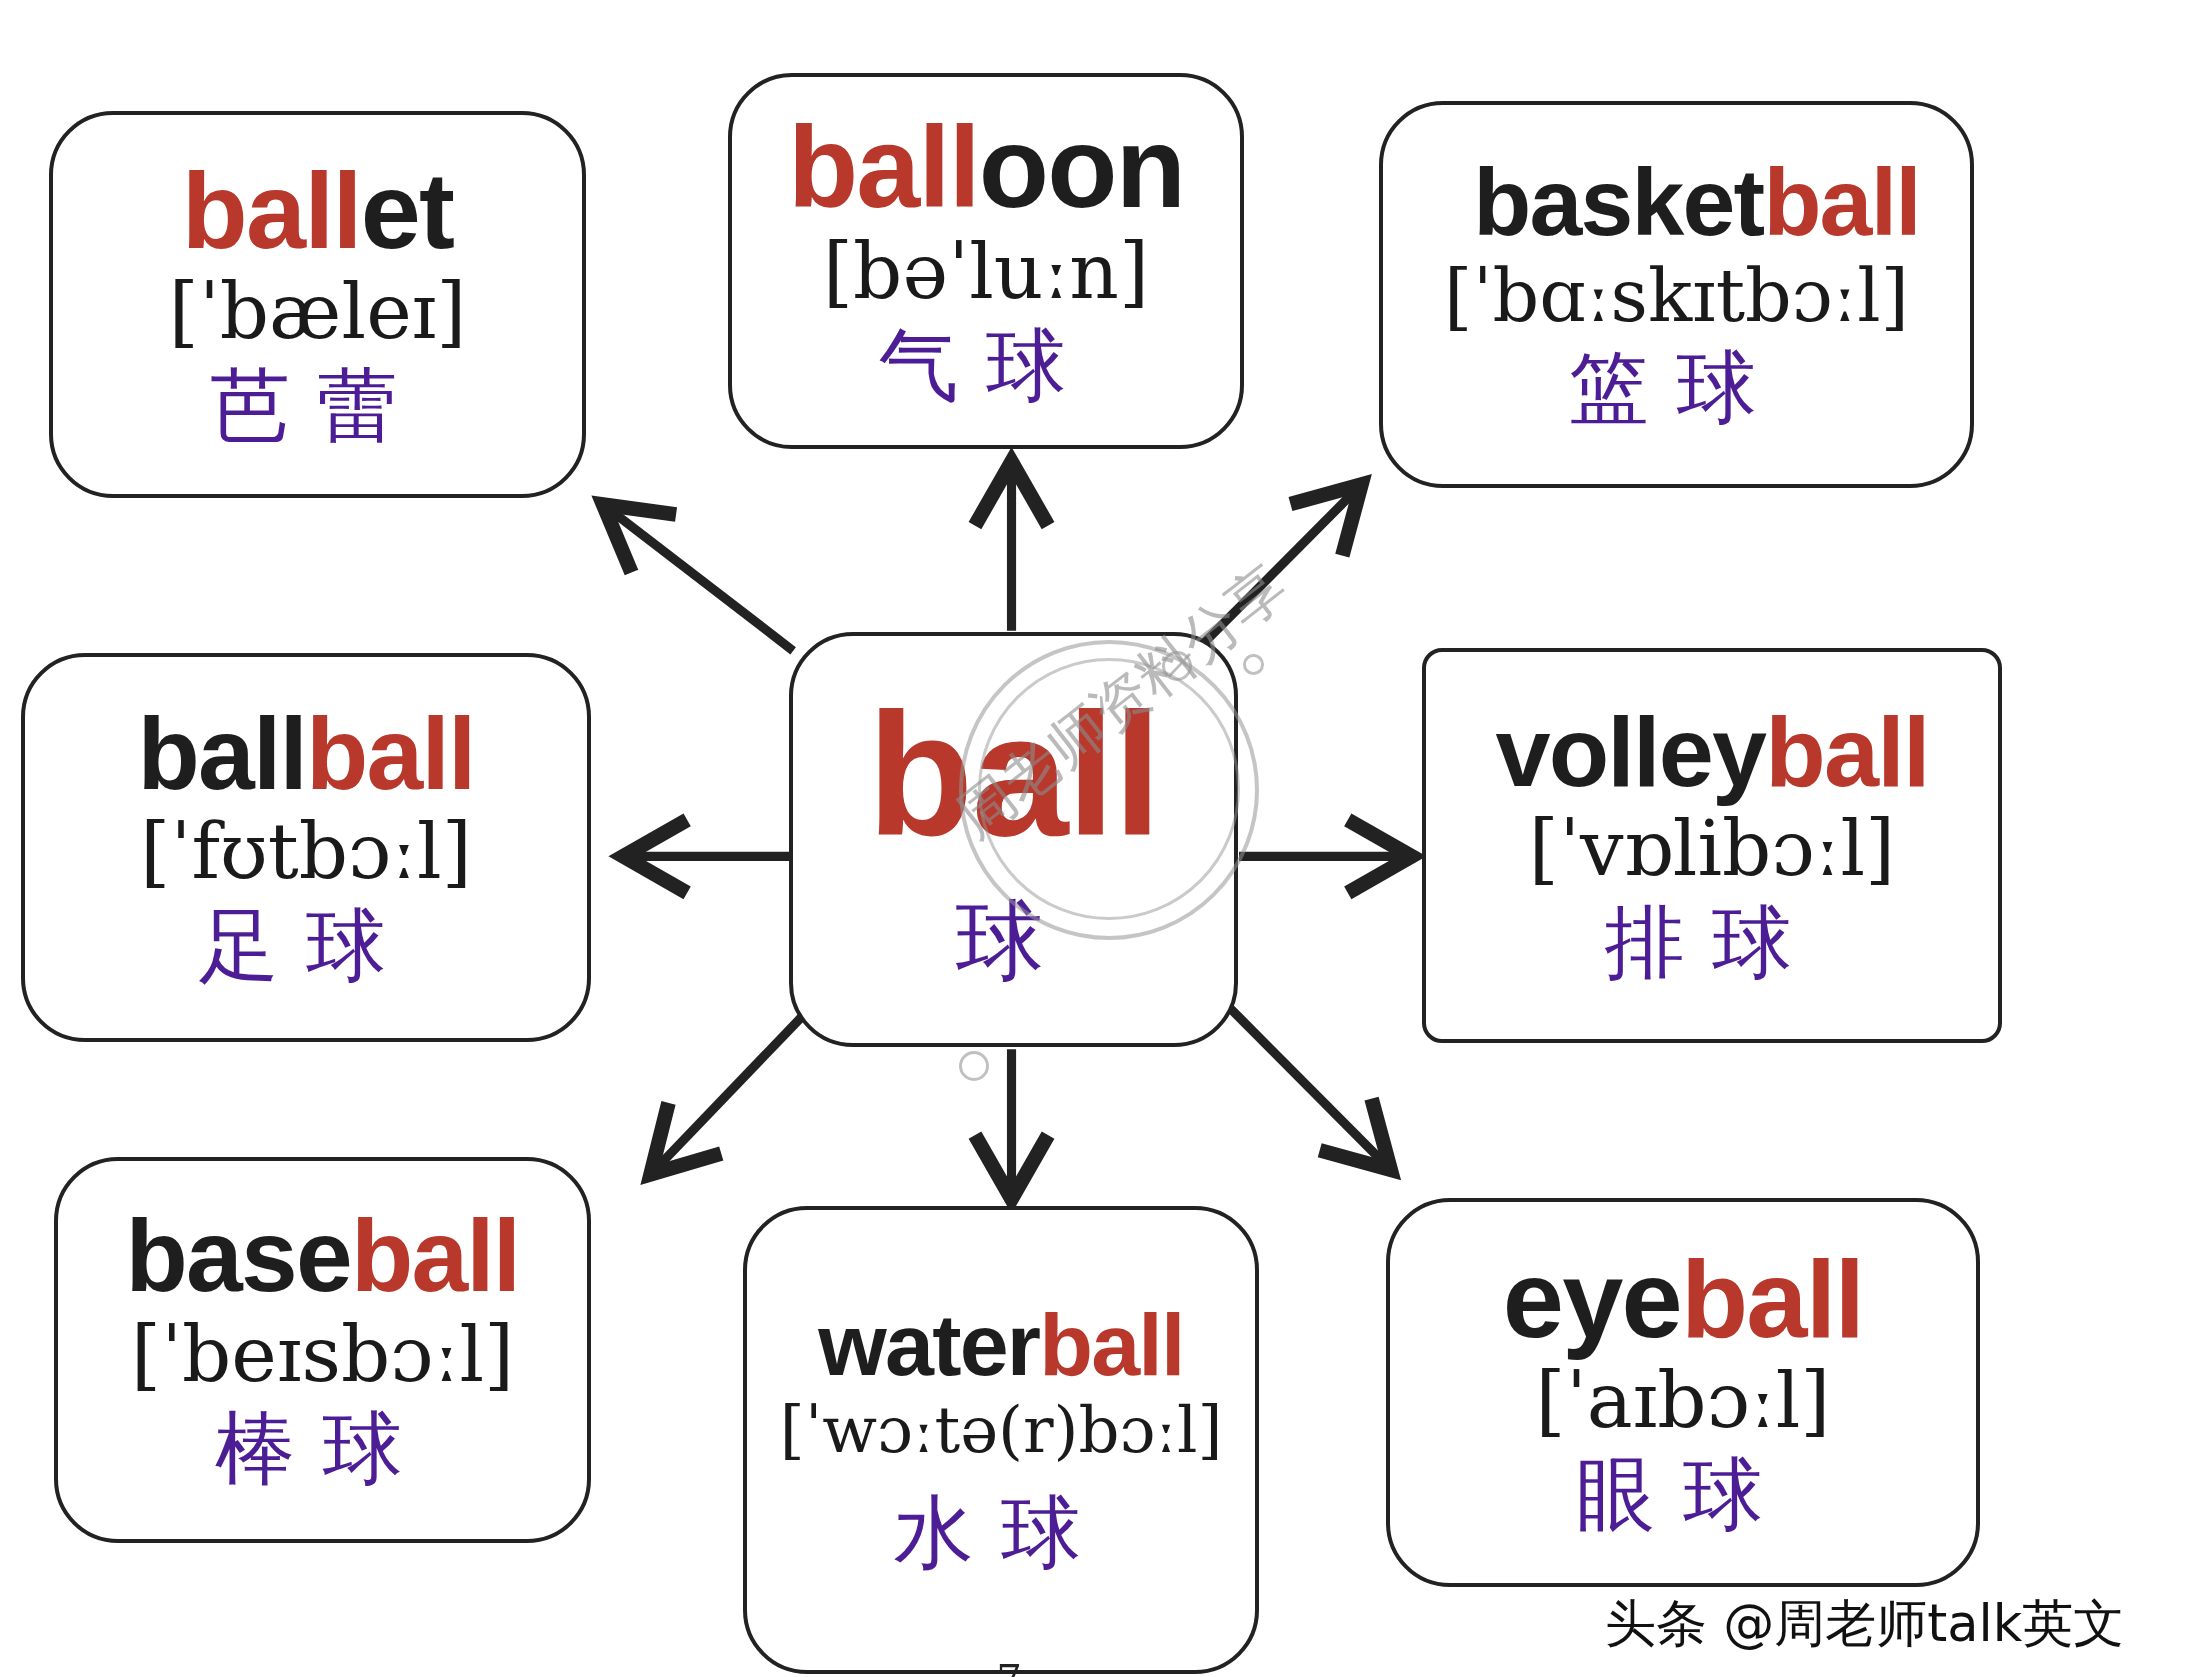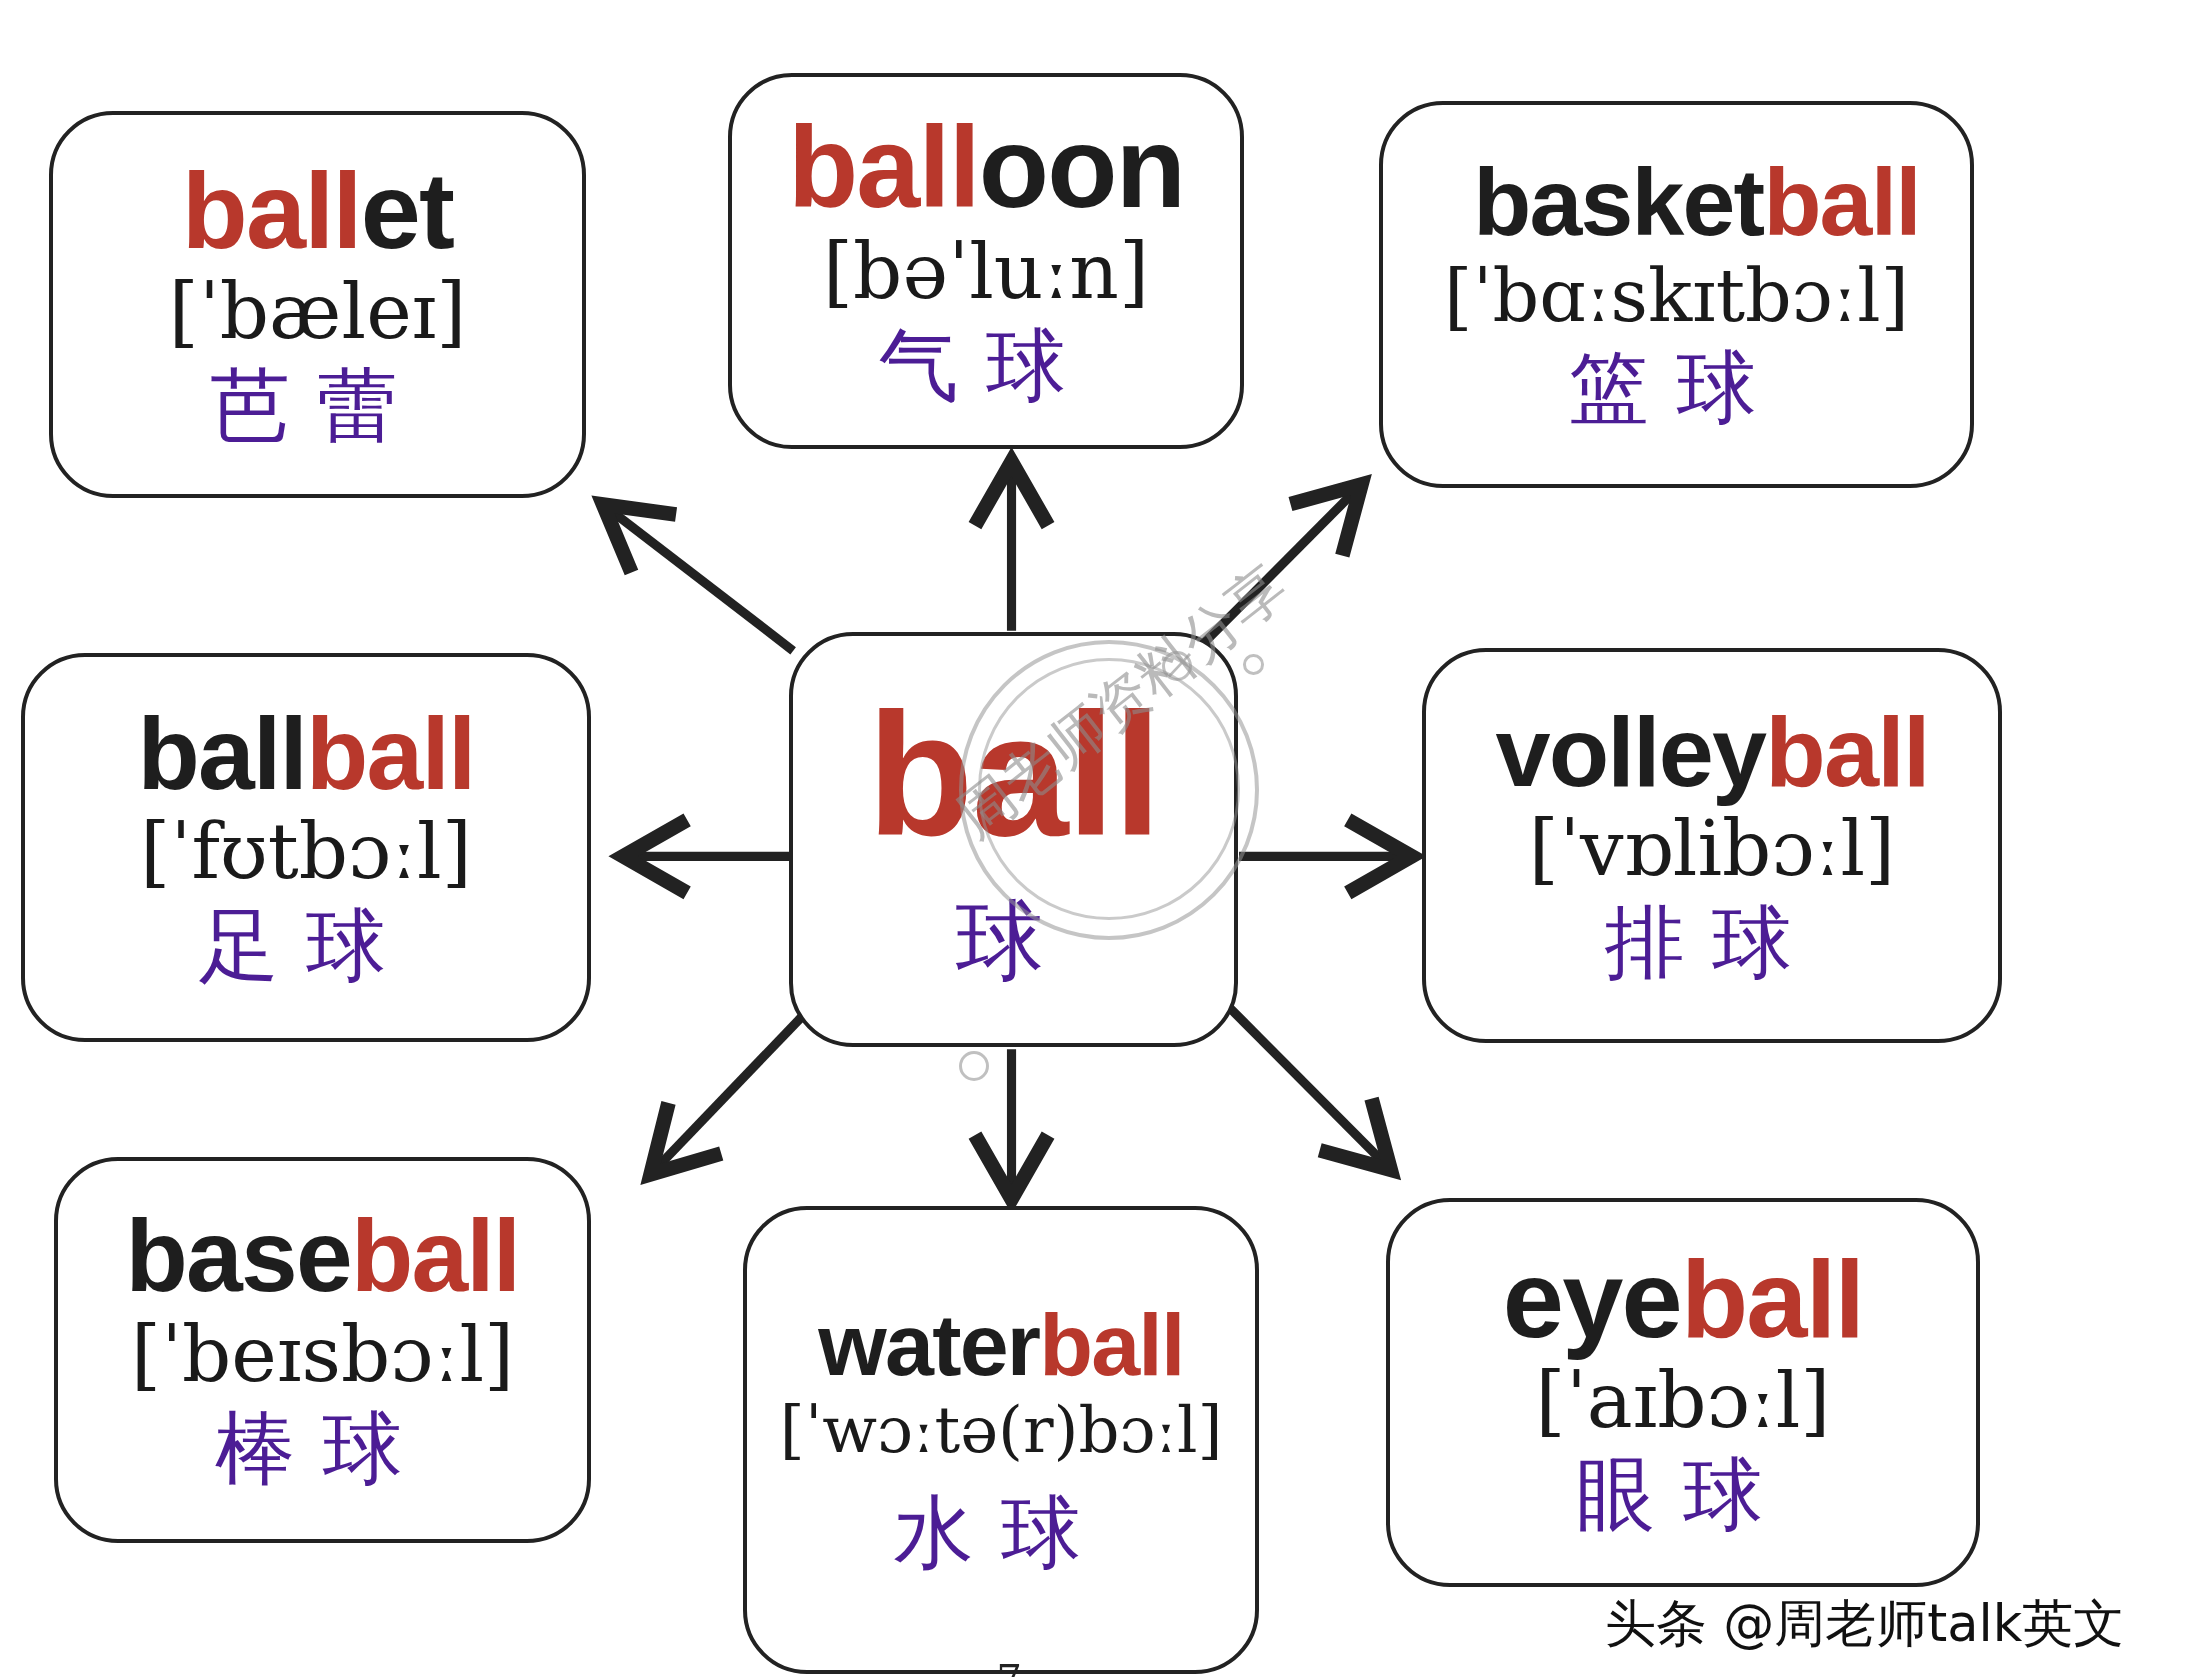--- a/index.html
+++ b/index.html
@@ -63,21 +63,21 @@
   <div class="word" style="font-size:102px;"><span>ball</span><span class="red">ball</span></div>
   <div class="ipa">[ˈfʊtbɔːl]</div>
   <div class="zh">足球</div>
 </div>
 
 <div class="box center" style="left:789px;top:632px;width:449px;height:415px;">
   <div class="word">ball</div>
   <div class="zh">球</div>
 </div>
 
-<div class="box" style="left:1422px;top:648px;width:580px;height:395px;">
+<div class="box" style="left:1422px;top:648px;width:580px;height:395px;border-radius:20px;">
   <div class="word" style="font-size:99px;"><span>volley</span><span class="red">ball</span></div>
   <div class="ipa">[ˈvɒlibɔːl]</div>
   <div class="zh">排球</div>
 </div>
 
 <div class="box" style="left:54px;top:1157px;width:537px;height:386px;">
   <div class="word" style="font-size:102px;"><span>base</span><span class="red">ball</span></div>
   <div class="ipa">[ˈbeɪsbɔːl]</div>
   <div class="zh">棒球</div>
 </div>

